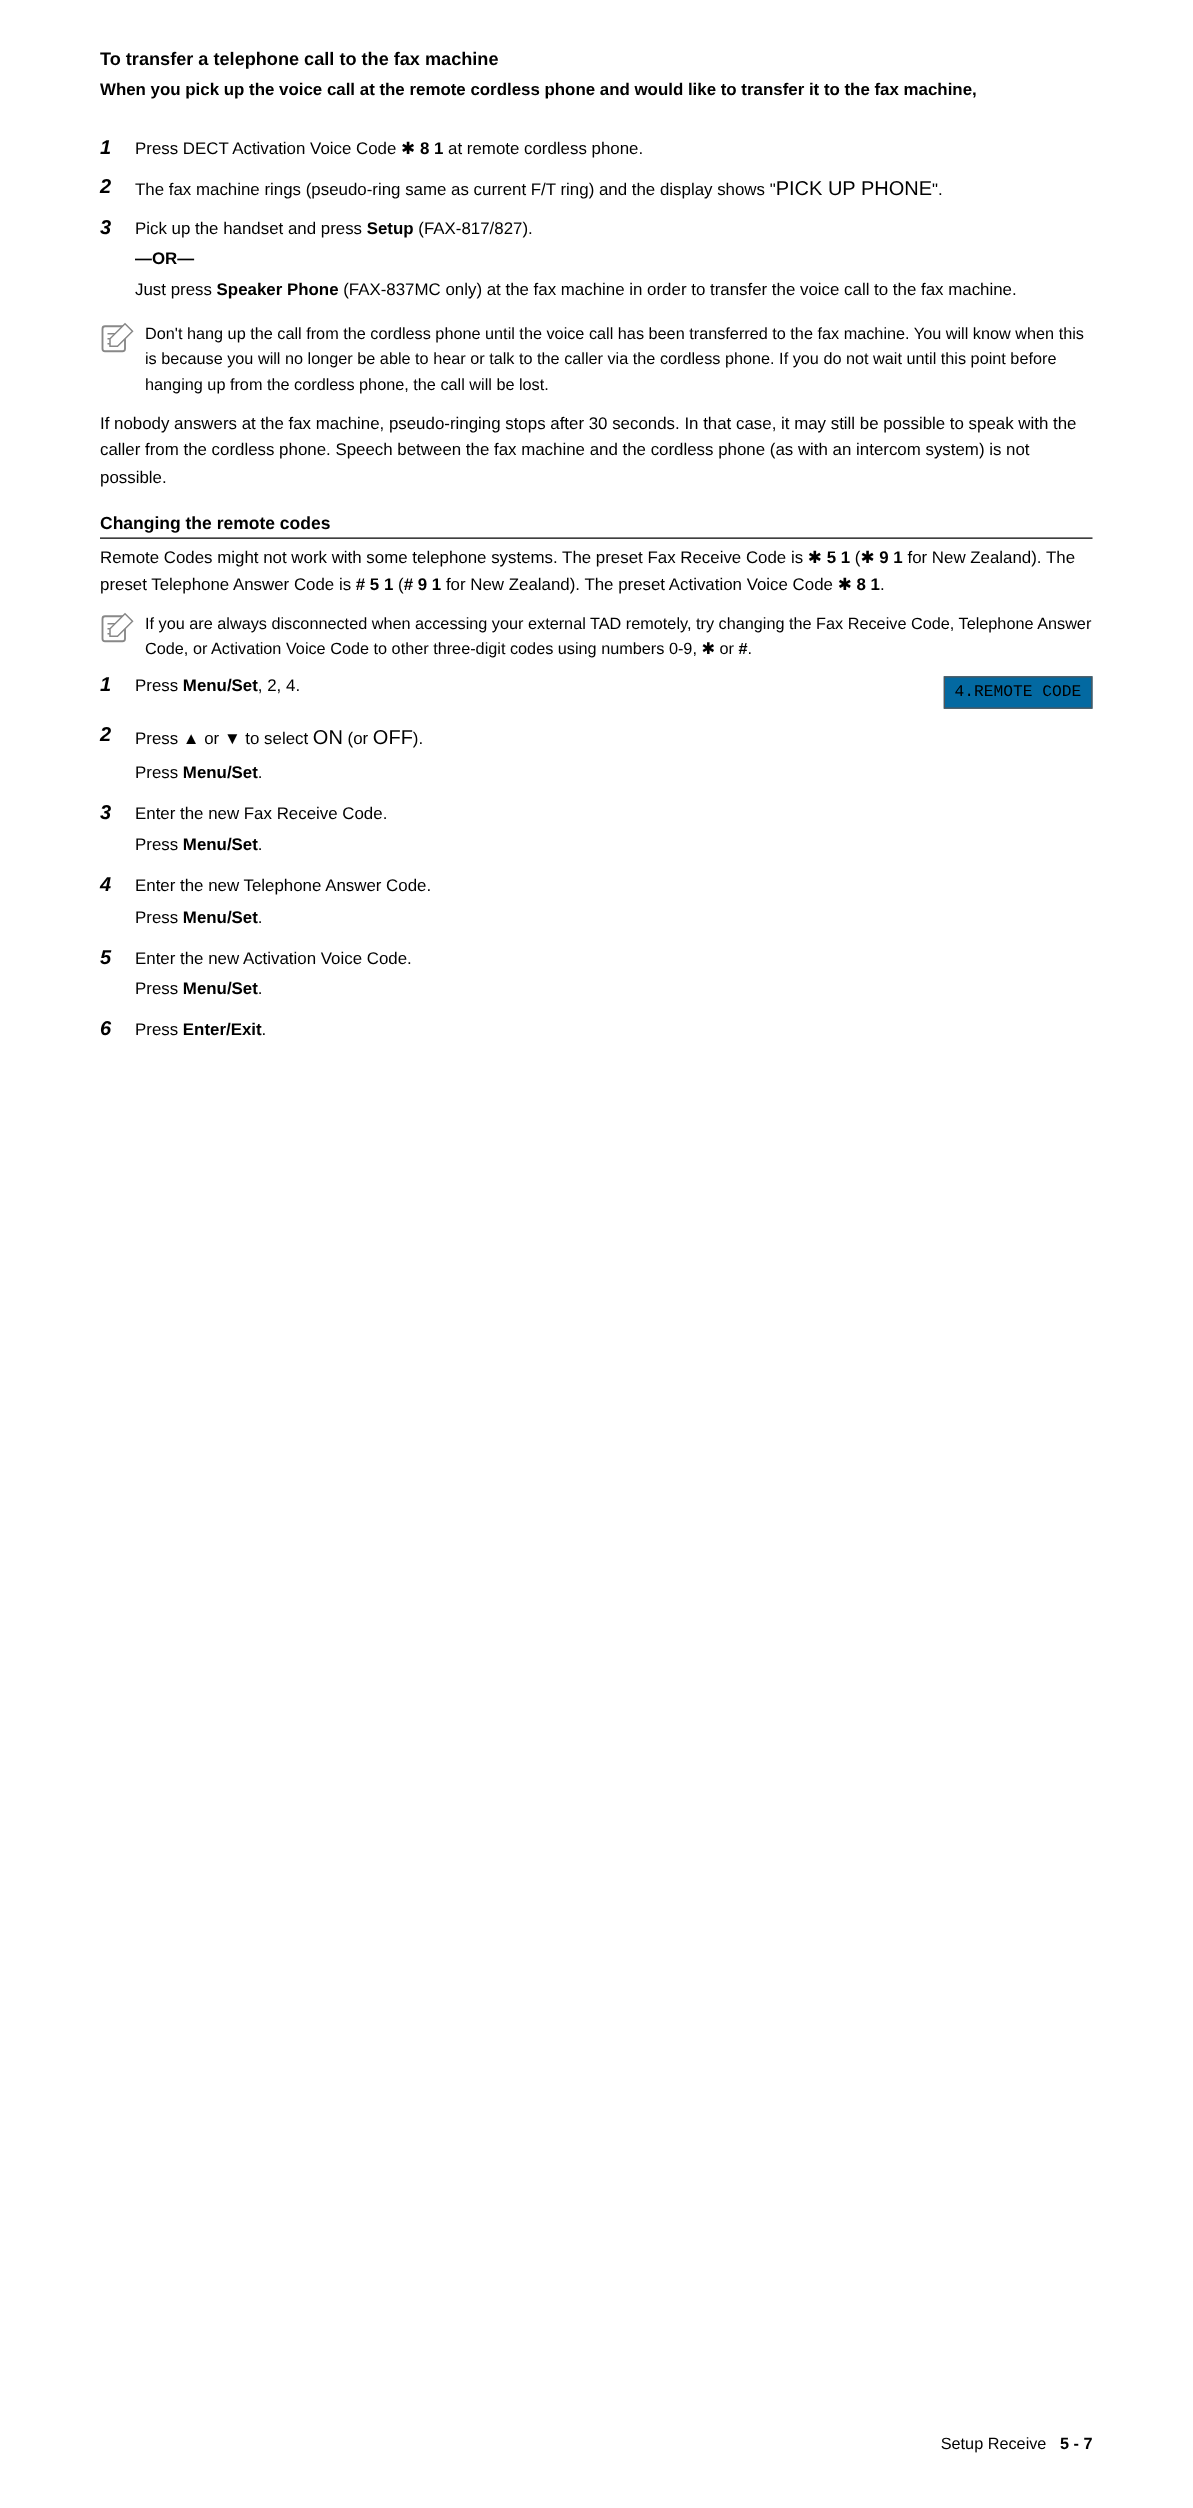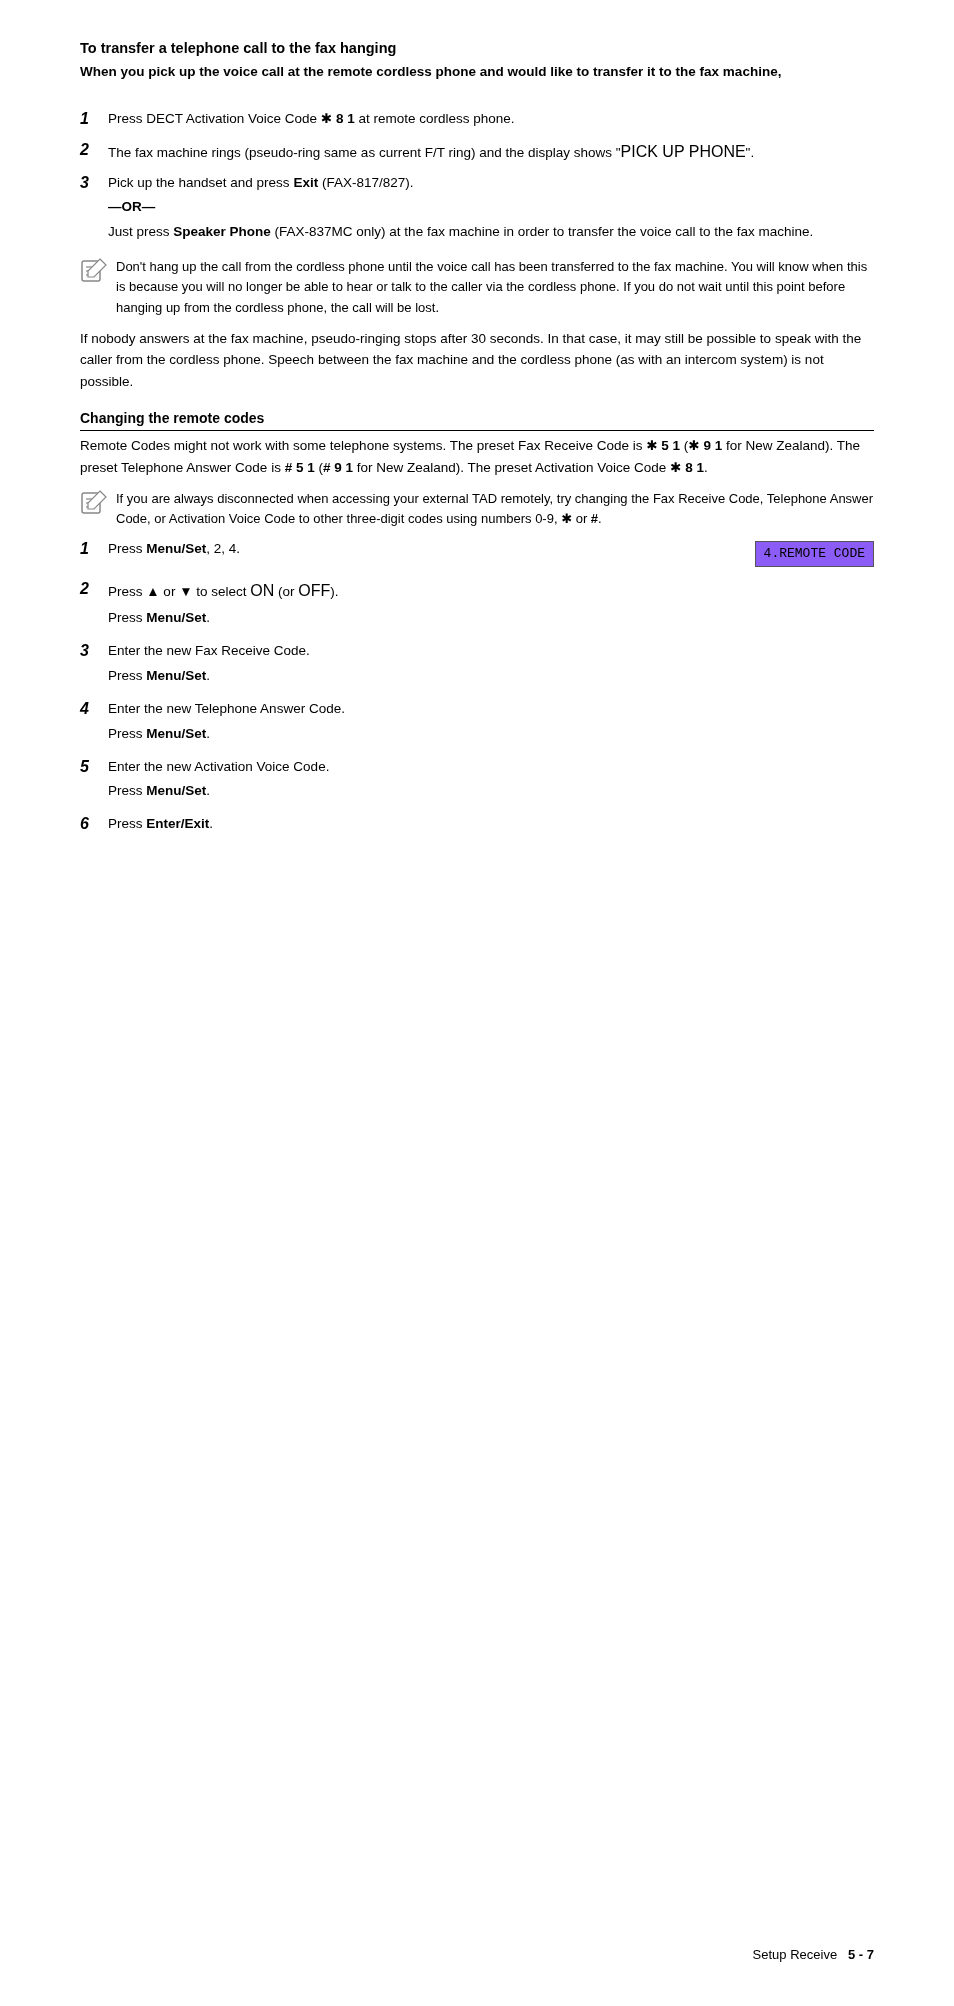--- a/index.html
+++ b/index.html
@@ -97,21 +97,21 @@
     }
 
     .lcd-box {
       display: inline-block;
       border: 1.5px solid #555;
       padding: 2px 8px;
       font-family: "Courier New", Courier, monospace;
       font-size: 13px;
       margin-left: 16px;
       vertical-align: middle;
-      background: #8b5cf6;
+      background: #0369a1;
     }
 
     .step-row-with-lcd {
       display: flex;
       align-items: flex-start;
       margin-bottom: 6px;
       justify-content: flex-end;
     }
 
     .step-content {
@@ -127,21 +127,21 @@
 
     b { font-weight: bold; }
 
   </style>
 </head>
 <body>
 
 <div>
 
   <div class="section-title">
-    To transfer a telephone call to the fax hanging
+    To transfer a telephone call to the fax machine
   </div>
 
   <p class="intro-text">
     When you pick up the voice call at the remote cordless phone and would like to transfer it to the fax machine,
   </p>
 
   <ol class="numbered-list">
 
     <li>
       <span class="num">1</span>
@@ -153,21 +153,21 @@
     <li>
       <span class="num">2</span>
       <div class="li-content">
         The fax machine rings (pseudo-ring same as current F/T ring) and the display shows "<span class="monospace">PICK UP PHONE</span>".
       </div>
     </li>
 
     <li>
       <span class="num">3</span>
       <div class="li-content">
-        <p>Pick up the handset and press <b>Exit</b> (FAX-817/827).</p>
+        <p>Pick up the handset and press <b>Setup</b> (FAX-817/827).</p>
         <p class="or-line" style="margin-left:0;">—<b>OR</b>—</p>
         <p>Just press <b>Speaker Phone</b> (FAX-837MC only) at the fax machine in order to transfer the voice call to the fax machine.</p>
       </div>
     </li>
   </ol>
 
   <div class="note-box">
     <span class="note-icon">
       
       <svg width="28" height="28" viewBox="0 0 28 28" fill="none" xmlns="http://www.w3.org/2000/svg">

